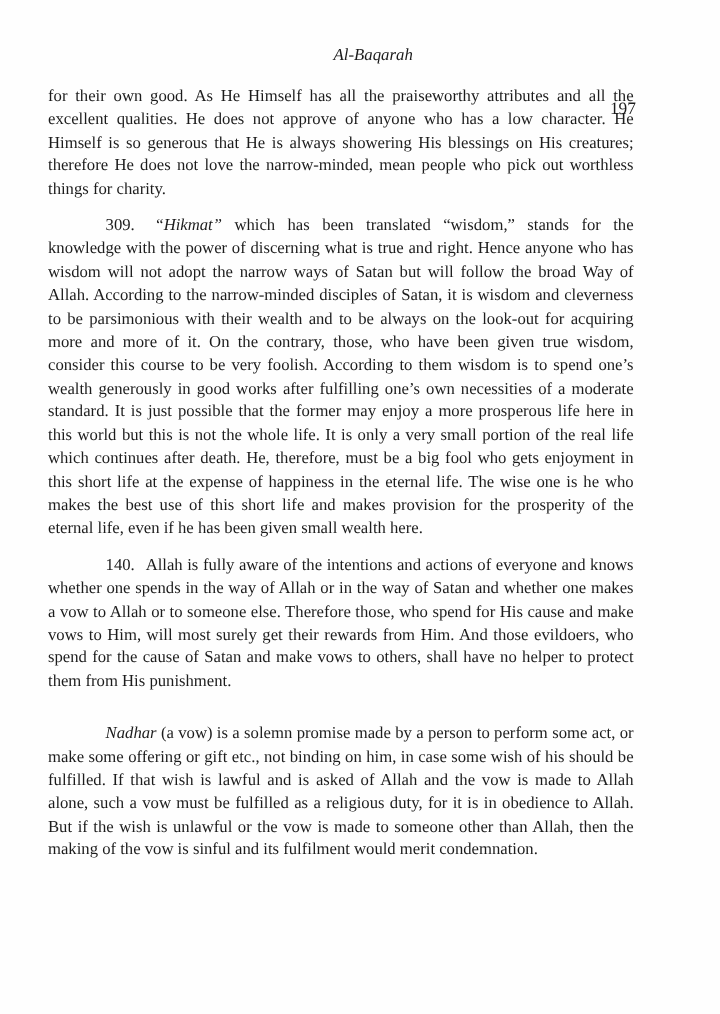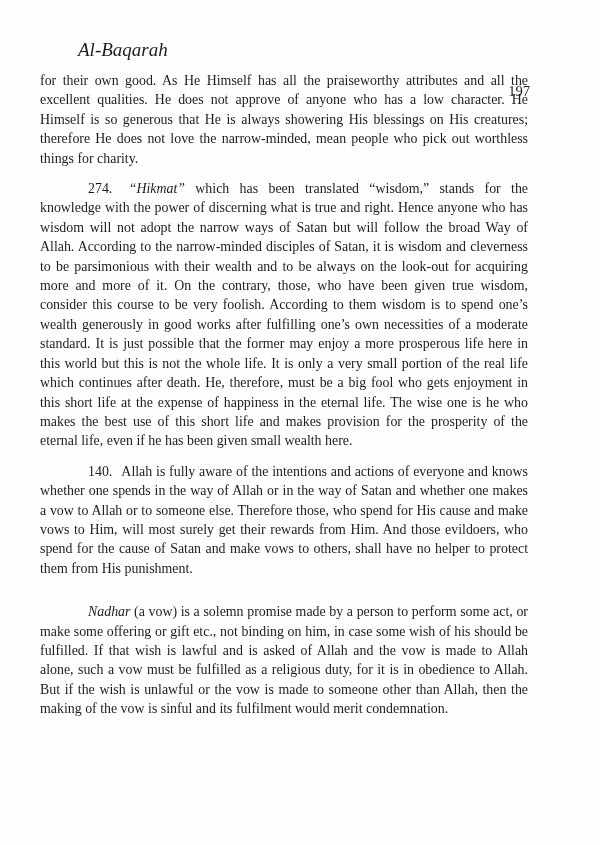--- a/index.html
+++ b/index.html
@@ -24,22 +24,23 @@
     .header {
       position: absolute;
       top: 39px;
       left: 56px;
       width: 488px;
       height: 20px;
     }
     .running-title {
       position: absolute;
       left: 0; right: 0;
+      text-align: center;
       font-style: italic;
-      font-size: 19px;
+      font-size: 14px;
       top: 0;
       padding-left: 22px;
     }
     .page-number {
       position: absolute;
       right: 14px;
       top: 0;
       font-weight: normal;
       font-size: 14.5px;
       margin-top: 44px;
@@ -82,21 +83,21 @@
     <span class="page-number">197</span>
   </div>
 
   <div class="body">
 
     <p class="para">
       <span>for their own good. As He Himself has all the praiseworthy attributes and all the excellent qualities. He does not approve of anyone who has a low character. He Himself is so generous that He is always showering His blessings on His creatures; therefore He does not love the narrow-minded, mean people who pick out worthless things for charity.</span>
     </p>
 
     <p class="para indent gap">
-      <span class="para-num">274.</span>
+      <span class="para-num">309.</span>
       <em>“Hikmat”</em><span> which has been translated “wisdom,” stands for the knowledge with the power of discerning what is true and right. Hence anyone who has wisdom will not adopt the narrow ways of Satan but will follow the broad Way of Allah. According to the narrow-minded disciples of Satan, it is wisdom and cleverness to be parsimonious with their wealth and to be always on the look-out for acquiring more and more of it. On the contrary, those, who have been given true wisdom, consider this course to be very foolish. According to them wisdom is to spend one’s wealth generously in good works after fulfilling one’s own necessities of a moderate standard. It is just possible that the former may enjoy a more prosperous life here in this world but this is not the whole life. It is only a very small portion of the real life which continues after death. He, therefore, must be a big fool who gets enjoyment in this short life at the expense of happiness in the eternal life. The wise one is he who makes the best use of this short life and makes provision for the prosperity of the eternal life, even if he has been given small wealth here.</span>
     </p>
 
     <p class="para indent gap">
       <span class="para-num">140.</span>
       <span>Allah is fully aware of the intentions and actions of everyone and knows whether one spends in the way of Allah or in the way of Satan and whether one makes a vow to Allah or to someone else. Therefore those, who spend for His cause and make vows to Him, will most surely get their rewards from Him. And those evildoers, who spend for the cause of Satan and make vows to others, shall have no helper to protect them from His punishment.</span>
     </p>
 
     <p class="para indent gap-lg">
       <em>Nadhar</em><span> (a vow) is a solemn promise made by a person to perform some act, or make some offering or gift etc., not binding on him, in case some wish of his should be fulfilled. If that wish is lawful and is asked of Allah and the vow is made to Allah alone, such a vow must be fulfilled as a religious duty, for it is in obedience to Allah. But if the wish is unlawful or the vow is made to someone other than Allah, then the making of the vow is sinful and its fulfilment would merit condemnation.</span>

